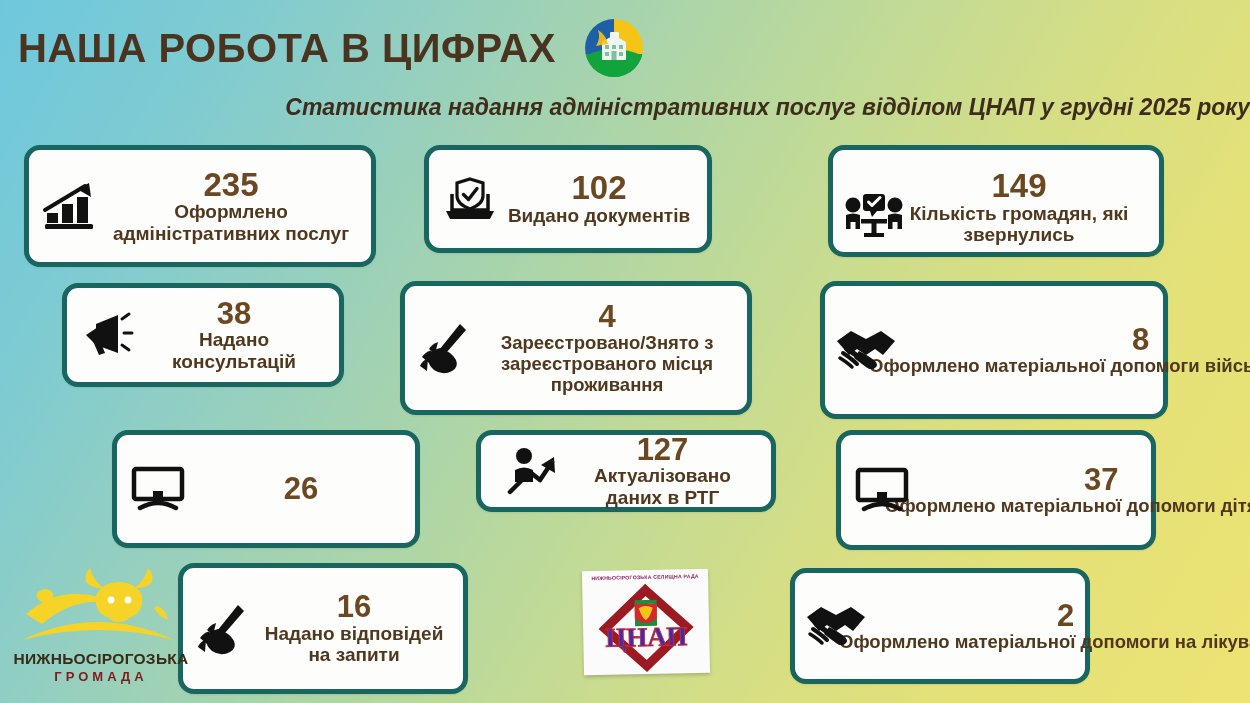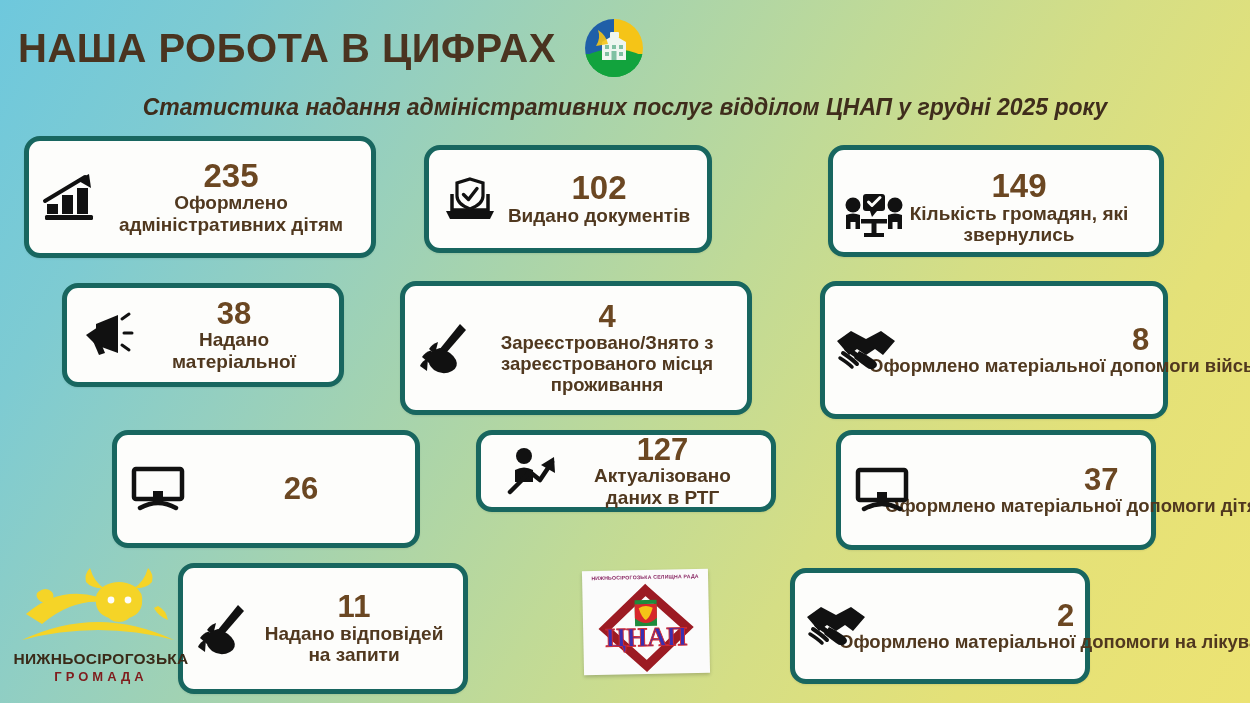--- a/index.html
+++ b/index.html
@@ -46,21 +46,21 @@
   }
   .emblem {
     width: 64px; height: 64px;
     position: relative;
     flex: 0 0 64px;
   }
   .subtitle {
     position: absolute;
     left: 0; top: 94px;
     width: 1250px;
-    text-align: center;
+    text-align: right;
     font-size: 23px;
     font-style: italic;
     font-weight: 700;
     color: #3f2d1c;
     white-space: nowrap;
   }
 
   
   .card {
     position: absolute;
@@ -94,21 +94,21 @@
   }
   .card .lbl {
     font-size: 19px;
     font-weight: 700;
     color: #50381f;
     line-height: 1.14;
   }
   .card.ico-overlap .ico { margin-right: -16px; z-index: 2; }
 
   
-  #c1 { left: 24px;  top: 136px; width: 352px; height: 122px; }
+  #c1 { left: 24px;  top: 145px; width: 352px; height: 122px; }
   #c2 { left: 424px; top: 145px; width: 288px; height: 108px; }
   #c3 { left: 828px; top: 145px; width: 336px; height: 112px; align-items: flex-end; }
 
   #c4 { left: 62px;  top: 283px; width: 282px; height: 104px; }
   #c5 { left: 400px; top: 281px; width: 352px; height: 134px; }
   #c6 { left: 820px; top: 281px; width: 348px; height: 138px; }
 
   #c7 { left: 112px; top: 430px; width: 308px; height: 118px; gap: 8px; }
   #c8 { left: 476px; top: 430px; width: 300px; height: 82px; padding-left: 21px; }
   #c9 { left: 836px; top: 430px; width: 320px; height: 120px; }
@@ -197,21 +197,21 @@
       <rect x="4" y="44" width="48" height="5" rx="1.5" fill="#111"></rect>
       <rect x="6" y="33" width="11" height="10" fill="#111"></rect>
       <rect x="21" y="24" width="11" height="19" fill="#111"></rect>
       <rect x="36" y="17" width="11" height="26" fill="#111"></rect>
       <path d="M4 30 L44 6" stroke="#111" stroke-width="4" fill="none" stroke-linecap="round"></path>
       <path d="M48 3 L50 17 L36 9 Z" fill="#111"></path>
     </svg>
   </div>
   <div class="body">
     <div class="num">235</div>
-    <div class="lbl">Оформлено адміністративних дітям</div>
+    <div class="lbl">Оформлено адміністративних послуг</div>
   </div>
 </div>
 
 <div class="card" id="c2">
   <div class="ico">
     <svg width="56" height="50" viewBox="0 0 56 50">
       <path d="M10 20 L10 36 L46 36 L46 20" stroke="#111" stroke-width="3.5" fill="none"></path>
       <path d="M4 37 L52 37 L48 45 L8 45 Z" fill="#111"></path>
       <rect x="20" y="29" width="16" height="3.5" fill="#111"></rect>
       <path d="M28 5 L41 9 L41 22 Q41 30 28 35 Q15 30 15 22 L15 9 Z" fill="#fdfdfb" stroke="#111" stroke-width="3.2"></path>
@@ -251,21 +251,21 @@
       <path d="M6 24 L18 16 L18 36 Z" fill="#111"></path>
       <path d="M16 13 L38 4 L38 42 L16 34 Z" fill="#111"></path>
       <path d="M13 30 L19 44 L25 42 L21 32 Z" fill="#111"></path>
       <path d="M42 8 L49 3" stroke="#111" stroke-width="3" stroke-linecap="round"></path>
       <path d="M44 22 L52 22" stroke="#111" stroke-width="3" stroke-linecap="round"></path>
       <path d="M42 34 L49 39" stroke="#111" stroke-width="3" stroke-linecap="round"></path>
     </svg>
   </div>
   <div class="body">
     <div class="num">38</div>
-    <div class="lbl">Надано матеріальної</div>
+    <div class="lbl">Надано консультацій</div>
   </div>
 </div>
 
 <div class="card" id="c5">
   <div class="ico">
     <svg width="56" height="56" viewBox="0 0 56 56">
       <path d="M42 4 L48 10 L22 40 L14 44 L17 35 Z" fill="#111"></path>
       <path d="M14 44 L17 35 L22 40 Z" fill="#111"></path>
       <path d="M20 22 q-6 2 -9 7 l6 5 z" fill="#111"></path>
       <path d="M14 30 q-7 2 -10 7 l7 6 z" fill="#111"></path>
@@ -344,21 +344,21 @@
     <svg width="56" height="56" viewBox="0 0 56 56">
       <path d="M42 4 L48 10 L22 40 L14 44 L17 35 Z" fill="#111"></path>
       <path d="M14 44 L17 35 L22 40 Z" fill="#111"></path>
       <path d="M20 22 q-6 2 -9 7 l6 5 z" fill="#111"></path>
       <path d="M14 30 q-7 2 -10 7 l7 6 z" fill="#111"></path>
       <path d="M10 38 q-6 3 -8 8 l7 5 z" fill="#111"></path>
       <path d="M22 28 q12 4 16 12 q3 7 -4 11 q-9 5 -18 -1 q-6 -5 -6 -12 q0 -7 12 -10 Z" fill="#111"></path>
     </svg>
   </div>
   <div class="body">
-    <div class="num">11</div>
+    <div class="num">16</div>
     <div class="lbl">Надано відповідей на запити</div>
   </div>
 </div>
 
 <div class="card ico-overlap" id="c11">
   <div class="ico">
     <svg width="62" height="42" viewBox="0 0 62 42">
       <path d="M2 12 L16 2 L31 10 L46 2 L60 12 L48 26 L40 20 L31 26 L22 20 L14 26 Z" fill="#111"></path>
       <path d="M12 20 q10 6 16 12" stroke="#111" stroke-width="5" stroke-linecap="round" fill="none"></path>
       <path d="M8 24 q9 6 14 11" stroke="#111" stroke-width="4" stroke-linecap="round" fill="none"></path>

